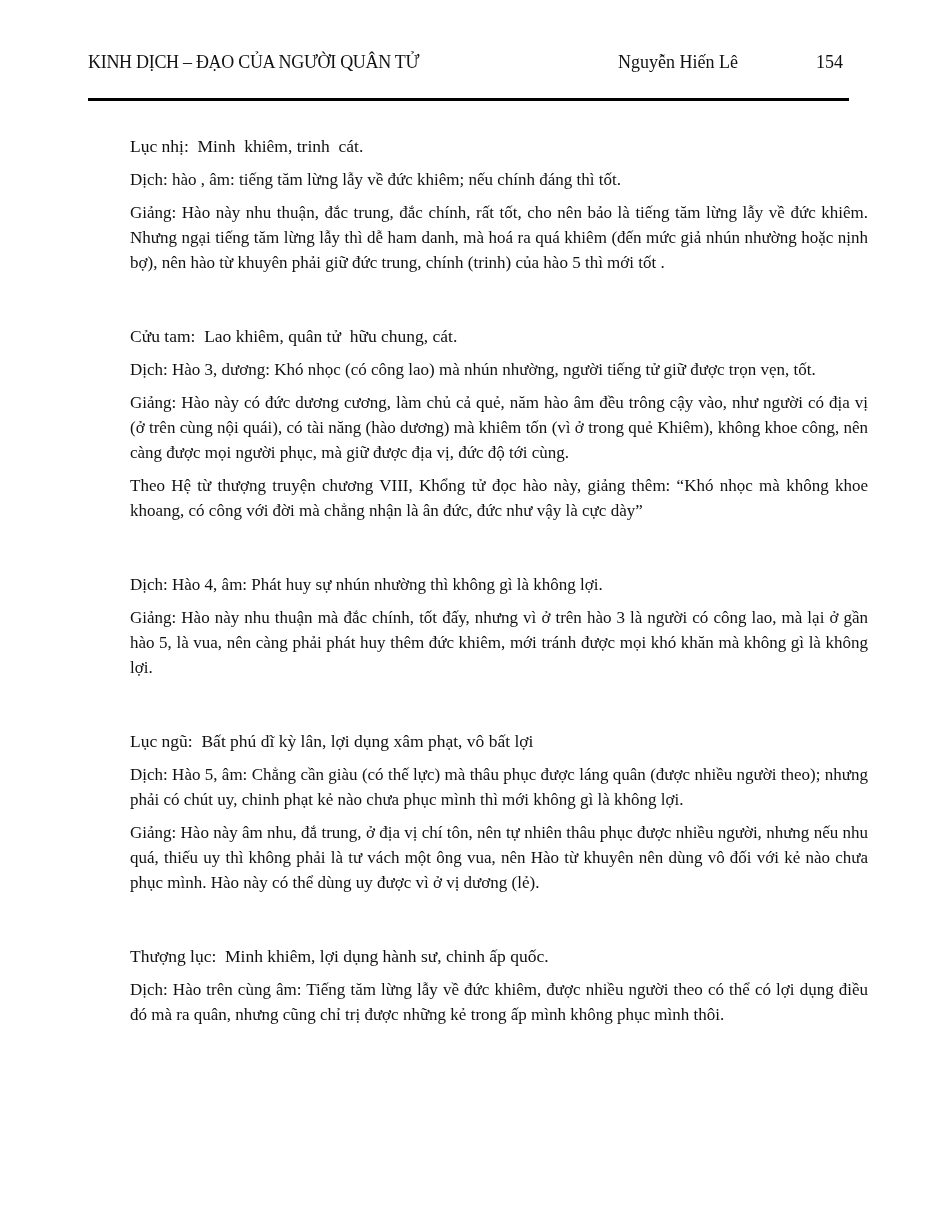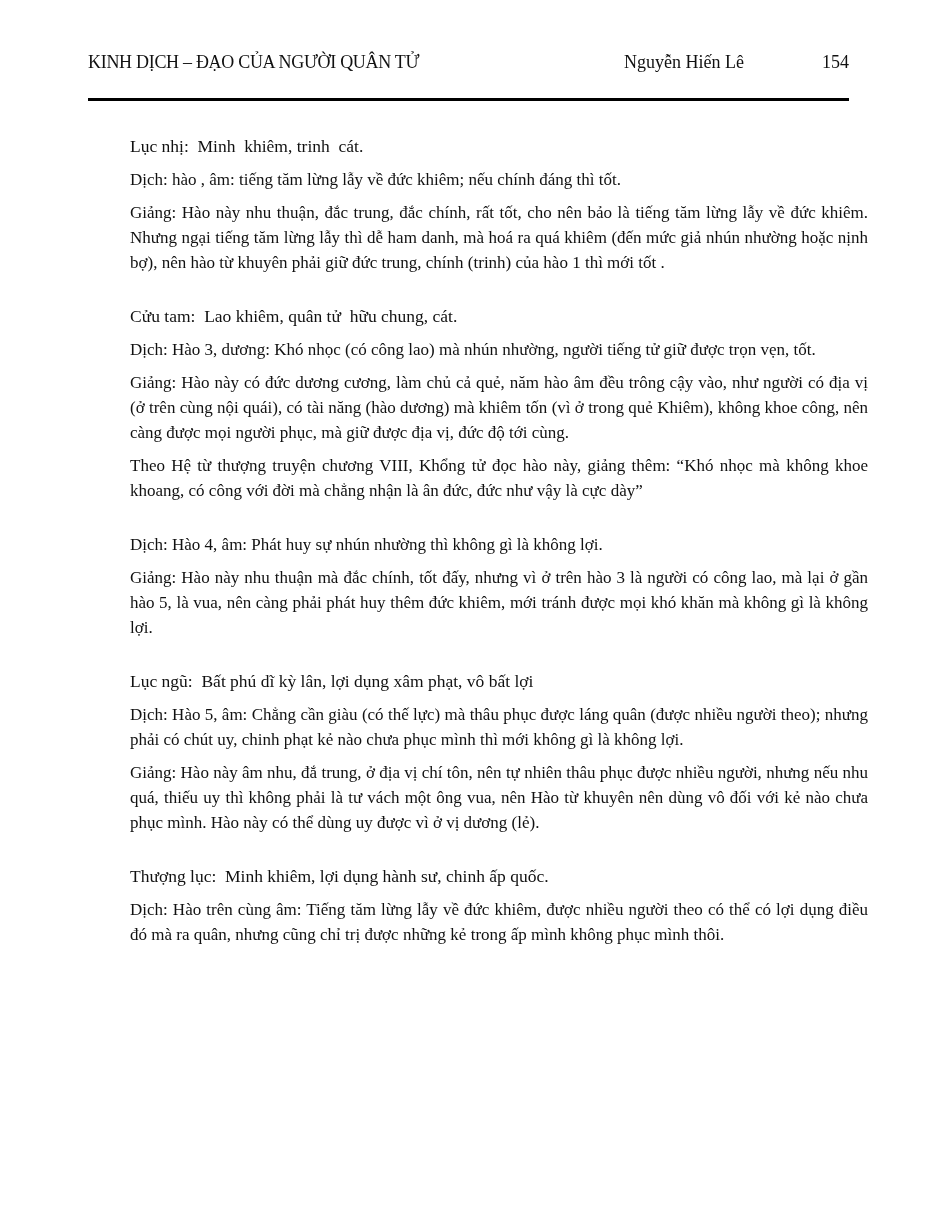--- a/index.html
+++ b/index.html
@@ -30,38 +30,38 @@
     white-space: nowrap;
   }
   .book-title {
     flex: 1 1 auto;
     letter-spacing: -0.3px;
   }
   .author {
     margin-right: 78px;
   }
   .page-number {
-    margin-right: 0;
+    margin-right: 6px;
   }
   .header-rule {
     position: absolute;
     top: 98px;
     left: 88px;
     width: 761px;
     height: 3px;
     background: #000000;
   }
   .content {
     position: absolute;
     top: 134px;
     left: 130px;
     width: 738px;
   }
   .section {
-    margin-top: 29px;
+    margin-top: 49px;
   }
   .section:first-child {
     margin-top: 0;
   }
   .heading {
     margin: 0 0 8px 0;
     font-size: 17.5px;
     line-height: 25px;
     white-space: pre-wrap;
   }
@@ -83,21 +83,21 @@
     <span class="page-number">154</span>
   </header>
 
   <div class="header-rule"></div>
 
   <main class="content">
 
     <section class="section">
       <p class="heading">Lục nhị:  Minh  khiêm, trinh  cát.</p>
       <p class="para">Dịch: hào , âm: tiếng tăm lừng lẫy về đức khiêm; nếu chính đáng thì tốt.</p>
-      <p class="para">Giảng: Hào này nhu thuận, đắc trung, đắc chính, rất tốt, cho nên bảo là tiếng tăm lừng lẫy về đức khiêm. Nhưng ngại tiếng tăm lừng lẫy thì dễ ham danh, mà hoá ra quá khiêm (đến mức giả nhún nhường hoặc nịnh bợ), nên hào từ khuyên phải giữ đức trung, chính (trinh) của hào 1 thì mới tốt .</p>
+      <p class="para">Giảng: Hào này nhu thuận, đắc trung, đắc chính, rất tốt, cho nên bảo là tiếng tăm lừng lẫy về đức khiêm. Nhưng ngại tiếng tăm lừng lẫy thì dễ ham danh, mà hoá ra quá khiêm (đến mức giả nhún nhường hoặc nịnh bợ), nên hào từ khuyên phải giữ đức trung, chính (trinh) của hào 5 thì mới tốt .</p>
     </section>
 
     <section class="section">
       <p class="heading">Cửu tam:  Lao khiêm, quân tử  hữu chung, cát.</p>
       <p class="para">Dịch: Hào 3, dương: Khó nhọc (có công lao) mà nhún nhường, người tiếng tử giữ được trọn vẹn, tốt.</p>
       <p class="para">Giảng: Hào này có đức dương cương, làm chủ cả quẻ, năm hào âm đều trông cậy vào, như người có địa vị (ở trên cùng nội quái), có tài năng (hào dương) mà khiêm tốn (vì ở trong quẻ Khiêm), không khoe công, nên càng được mọi người phục, mà giữ được địa vị, đức độ tới cùng.</p>
       <p class="para">Theo Hệ từ thượng truyện chương VIII, Khổng tử đọc hào này, giảng thêm: “Khó nhọc mà không khoe khoang, có công với đời mà chẳng nhận là ân đức, đức như vậy là cực dày”</p>
     </section>
 
     <section class="section">

